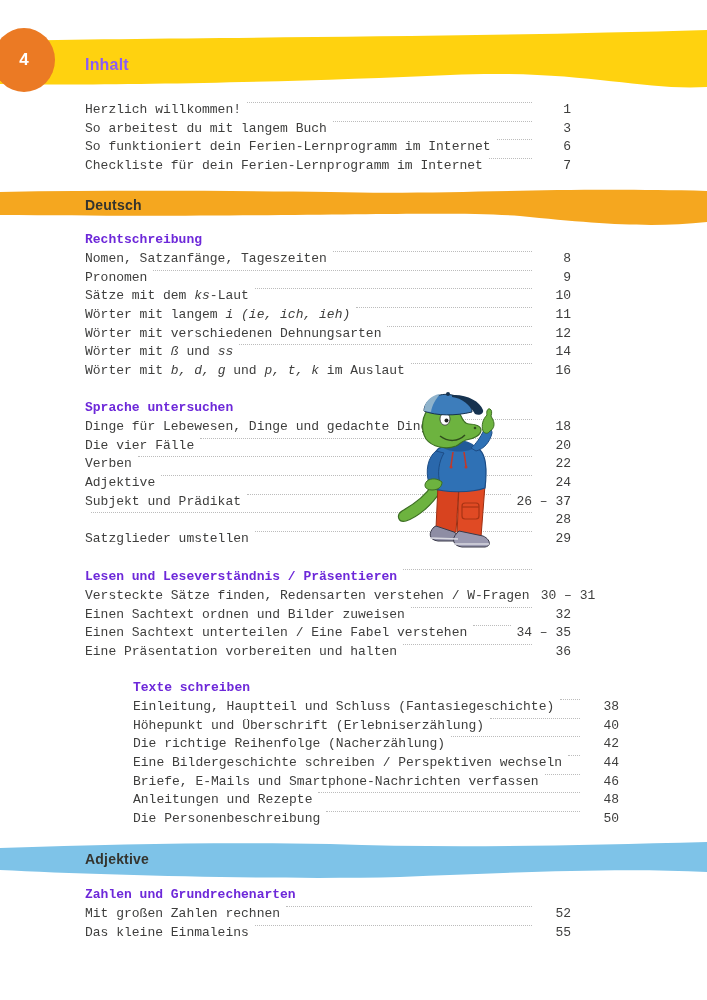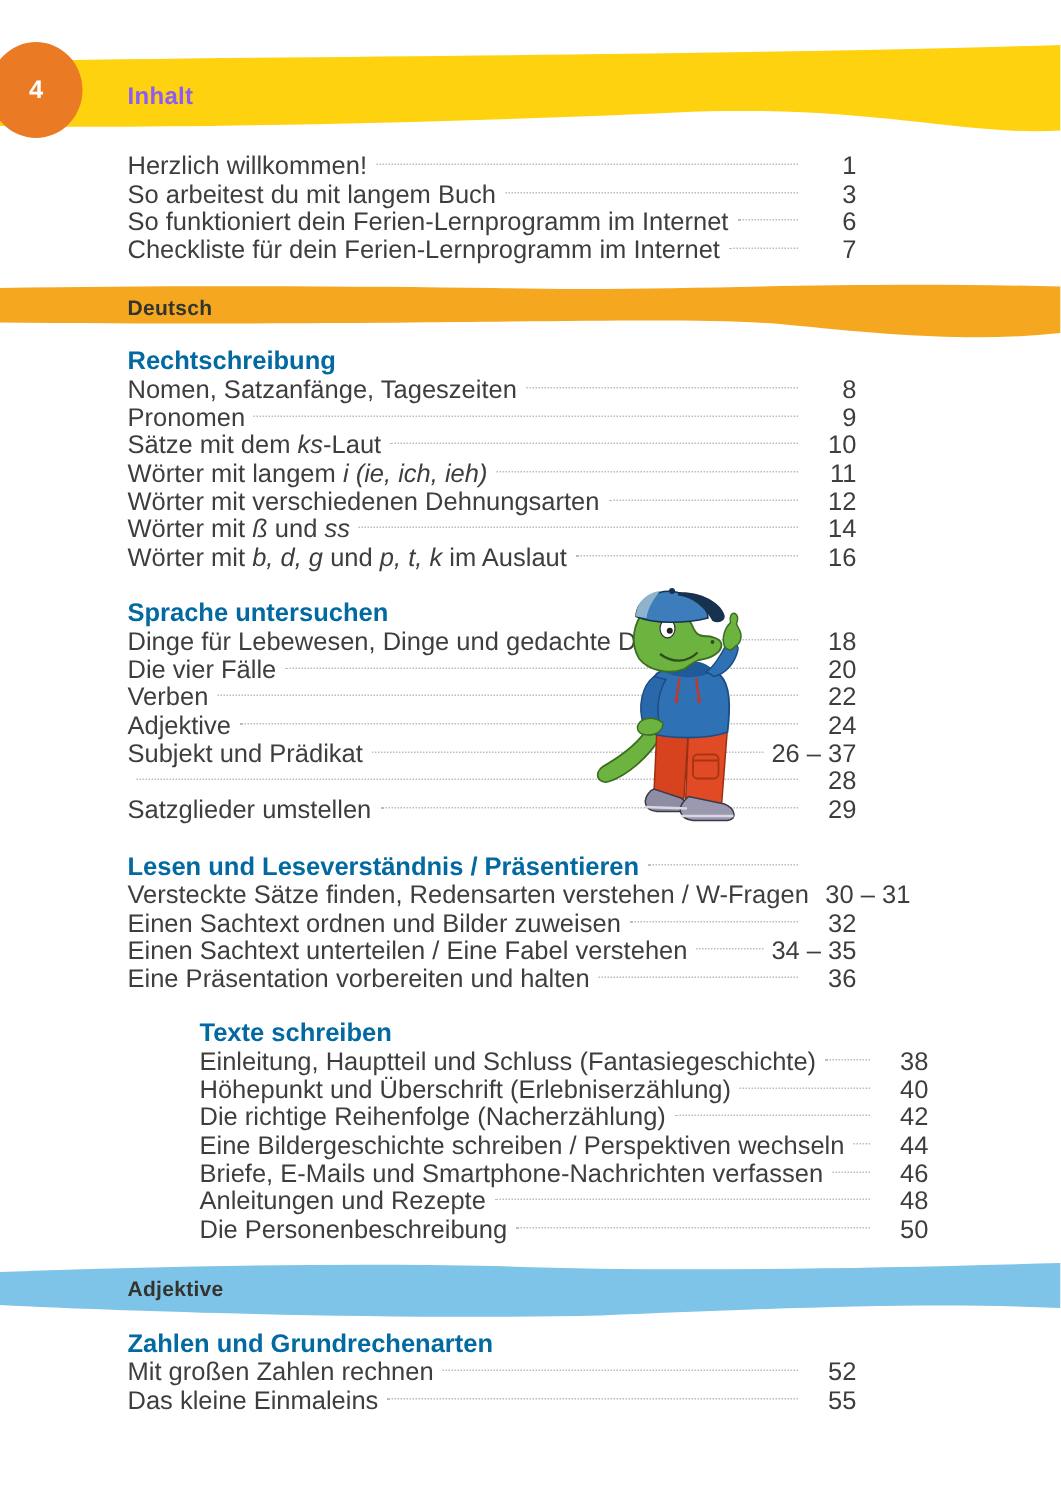--- a/index.html
+++ b/index.html
@@ -35,32 +35,32 @@
   }
   
   .toc-section{position:absolute;left:85px;width:486px;}
   .sec-intro{top:101px;}
   .sec-recht{top:231px;}
   .sec-sprache{top:399px;}
   .sec-lesen{top:568px;}
   .sec-texte{top:679px;margin-left:48px;}
   .sec-zahlen{top:886px;}
   .toc-row{
-    display:flex;align-items:center;
-    height:18.7px;font-size:17px;line-height:17px;
+    display:flex;align-items:flex-start;
+    height:18.7px;font-size:13px;line-height:17px;font-family:Liberation Mono, monospace;
   }
   .toc-label{flex:0 0 auto;white-space:nowrap;}
   .toc-label i{font-style:italic;}
   .toc-leader{
     flex:1 1 auto;
     border-bottom:1.5px dotted #bcbcbc;
     margin:0 5px 3px 6px;height:1px;
   }
   .toc-page{flex:0 0 auto;min-width:34px;text-align:right;white-space:nowrap;}
-  .toc-heading{font-weight:bold;color:#0369a1;}
+  .toc-heading{font-weight:bold;color:#6d28d9;}
   .heading-row{height:19px;}
   
   .mascot{position:absolute;left:396px;top:389px;width:118px;height:164px;z-index:5;}
   .mascot svg{display:block;width:100%;height:100%;}
 </style>
 </head>
 <body>
 
 <div class="band band-top">
   <svg viewBox="0 0 707 70" preserveAspectRatio="none">

